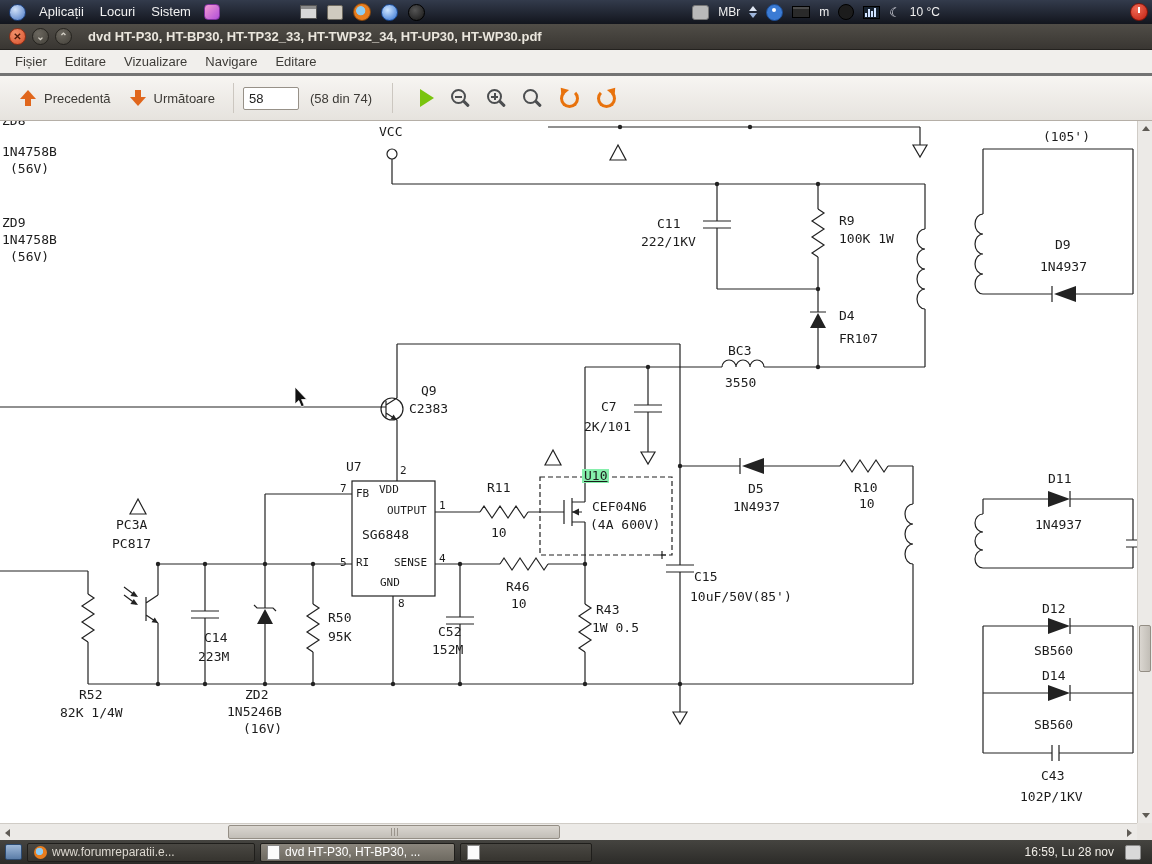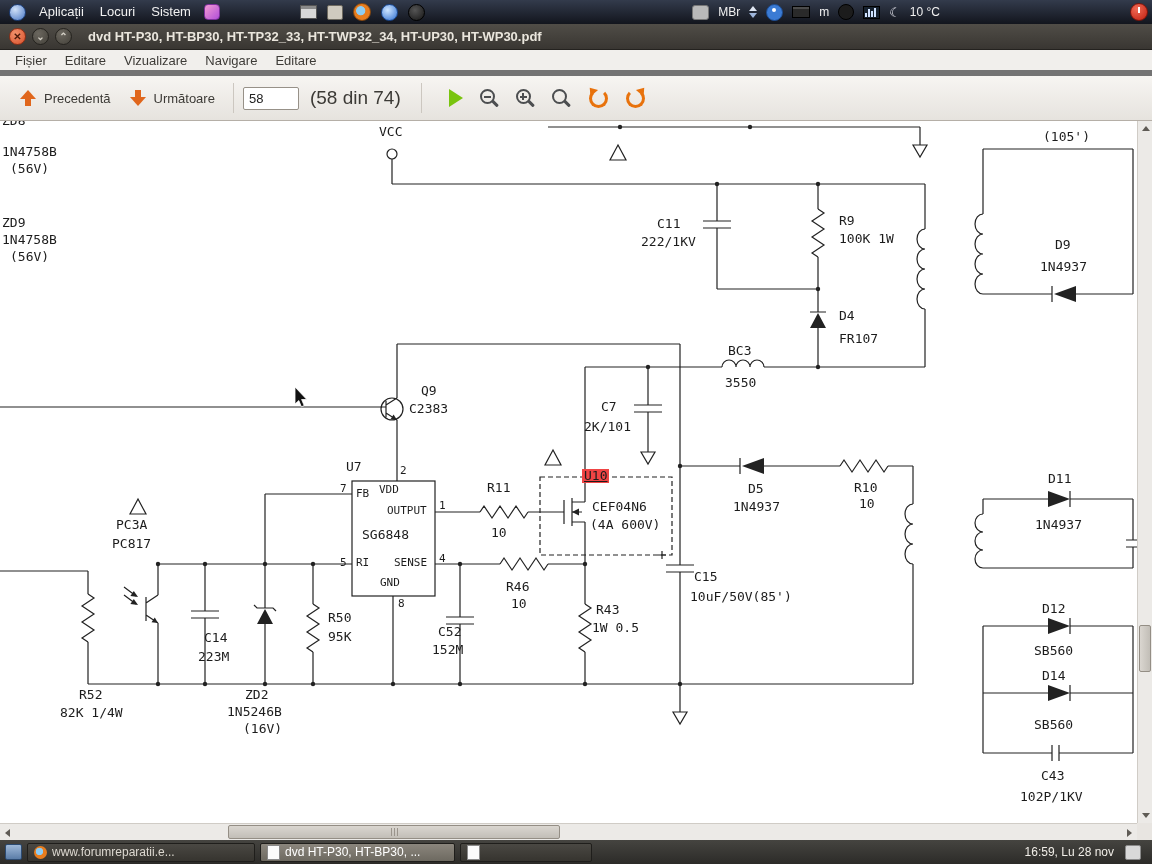--- a/index.html
+++ b/index.html
@@ -34,34 +34,34 @@
   .power::after{content:"";position:absolute;left:7px;top:3px;width:2px;height:6px;background:#fff;}
 
   
   #titlebar{height:26px;background:linear-gradient(#504d47,#393632);border-bottom:1px solid #24221f;box-sizing:border-box;display:flex;align-items:center;padding:0 9px;}
   .tb-btn{width:17px;height:17px;border-radius:50%;margin-right:6px;display:flex;align-items:center;justify-content:center;font-size:10px;font-weight:bold;line-height:1;box-sizing:border-box;}
   .tb-close{background:radial-gradient(circle at 35% 30%,#f2926c,#d8502b);border:1px solid #8e2f16;color:#4d1a0a;}
   .tb-dark{background:radial-gradient(circle at 35% 30%,#6b675f,#44413a);border:1px solid #24221e;color:#d6d2c8;}
   #title-text{color:#eae6dd;font-weight:bold;font-size:13px;margin-left:10px;white-space:nowrap;}
 
   
-  #menubar{height:26px;background:#f1efec;border-bottom:6px solid #737373;box-sizing:border-box;display:flex;align-items:center;padding:0 6px;}
+  #menubar{height:26px;background:#f1efec;border-bottom:3px solid #737373;box-sizing:border-box;display:flex;align-items:center;padding:0 6px;}
   .menu-item{font-size:13px;color:#3d3b37;padding:0 9px;line-height:25px;}
 
   
   #toolbar{height:45px;background:linear-gradient(#f7f5f2,#e6e3de);border-bottom:1px solid #b5afa7;box-sizing:border-box;display:flex;align-items:center;padding:0 10px;}
   .tool-btn{display:flex;align-items:center;gap:7px;padding:4px 9px;border-radius:3px;color:#3c3a36;font-size:13px;}
   .nav-ic{position:relative;width:18px;height:18px;}
   .nav-ic.up::before{content:"";position:absolute;left:1px;top:1px;border-left:8px solid transparent;border-right:8px solid transparent;border-bottom:9px solid #e0661c;}
   .nav-ic.up::after{content:"";position:absolute;left:6px;top:10px;width:6px;height:7px;background:#e0661c;}
   .nav-ic.down::before{content:"";position:absolute;left:1px;bottom:1px;border-left:8px solid transparent;border-right:8px solid transparent;border-top:9px solid #e0661c;}
   .nav-ic.down::after{content:"";position:absolute;left:6px;bottom:10px;width:6px;height:7px;background:#e0661c;}
   .tsep{width:1px;height:30px;background:#ccc7c0;margin:0 9px;}
   #page-input{width:44px;height:21px;border:1px solid #979188;border-radius:2px;padding:0 5px;font-size:13px;color:#222;background:#fff;font-family:"Liberation Sans",sans-serif;}
-  #page-info{font-size:19px;color:#3c3a36;margin:0 11px;}
+  #page-info{font-size:13px;color:#3c3a36;margin:0 11px;}
   #zoom-combo{width:198px;height:27px;border:1px solid #8f897f;border-radius:3px;background:linear-gradient(#fcfbf9,#d9d5cf);display:flex;align-items:center;margin-left:6px;font-size:13px;color:#2f2d29;box-sizing:border-box;}
   #zoom-combo .val{flex:1;padding-left:9px;}
   #zoom-combo .dd{width:21px;height:100%;border-left:1px solid #a8a299;display:flex;align-items:center;justify-content:center;}
   .dd-arrow{width:0;height:0;border-left:4px solid transparent;border-right:4px solid transparent;border-top:5px solid #3f3d39;}
   .play{width:0;height:0;border-top:9px solid transparent;border-bottom:9px solid transparent;border-left:14px solid #79c40e;margin-left:18px;}
   .mag{position:relative;width:20px;height:20px;margin-left:16px;}
   .mag .lens{position:absolute;left:1px;top:1px;width:11px;height:11px;border:2px solid #4c4e50;border-radius:50%;}
   .mag .handle{position:absolute;width:8px;height:3px;background:#4c4e50;border-radius:1px;right:0;bottom:3px;transform:rotate(45deg);}
   .mag.minus .lens::after{content:"";position:absolute;left:2px;top:4.5px;width:7px;height:2px;background:#4c4e50;}
   .mag.plus .lens::after{content:"";position:absolute;left:2px;top:4.5px;width:7px;height:2px;background:#4c4e50;}
@@ -71,21 +71,21 @@
   .rot.ccw::after{content:"";position:absolute;left:-5px;top:-5px;border-left:5px solid transparent;border-right:5px solid transparent;border-bottom:7px solid #e8720c;transform:rotate(-40deg);}
   .rot.cw{border-top-color:transparent;}
   .rot.cw::after{content:"";position:absolute;right:-5px;top:-5px;border-left:5px solid transparent;border-right:5px solid transparent;border-bottom:7px solid #e8720c;transform:rotate(40deg);}
 
   
   #docarea{position:relative;height:719px;background:#fff;overflow:hidden;}
   #schematic-svg{position:absolute;left:0;top:0;}
   #schematic-labels{position:absolute;left:0;top:0;width:961px;height:702px;pointer-events:none;}
   .slabel{position:absolute;font-family:"DejaVu Sans Mono",monospace;font-size:13px;color:#1c1c1c;white-space:pre;line-height:1.1;}
   .slabel.small{font-size:11px;}
-  .slabel.boxed{background:#ef4444;padding:0 2px;text-decoration:underline;}
+  .slabel.boxed{background:#86efac;padding:0 2px;text-decoration:underline;}
   #cursor{position:absolute;left:0;top:0;z-index:6;}
 
   
   #vscroll{position:absolute;right:0;top:0;width:15px;height:702px;background:#eceae7;border-left:1px solid #d0ccc6;box-sizing:border-box;}
   #hscroll{position:absolute;left:0;top:702px;width:1137px;height:17px;background:#eceae7;border-top:1px solid #d0ccc6;box-sizing:border-box;}
   #corner{position:absolute;right:0;top:702px;width:15px;height:17px;background:#e8e5e1;}
   .stepper{position:absolute;display:flex;align-items:center;justify-content:center;}
   .tri-up{width:0;height:0;border-left:4px solid transparent;border-right:4px solid transparent;border-bottom:5px solid #5f5b55;}
   .tri-down{width:0;height:0;border-left:4px solid transparent;border-right:4px solid transparent;border-top:5px solid #5f5b55;}
   .tri-left{width:0;height:0;border-top:4px solid transparent;border-bottom:4px solid transparent;border-right:5px solid #5f5b55;}

